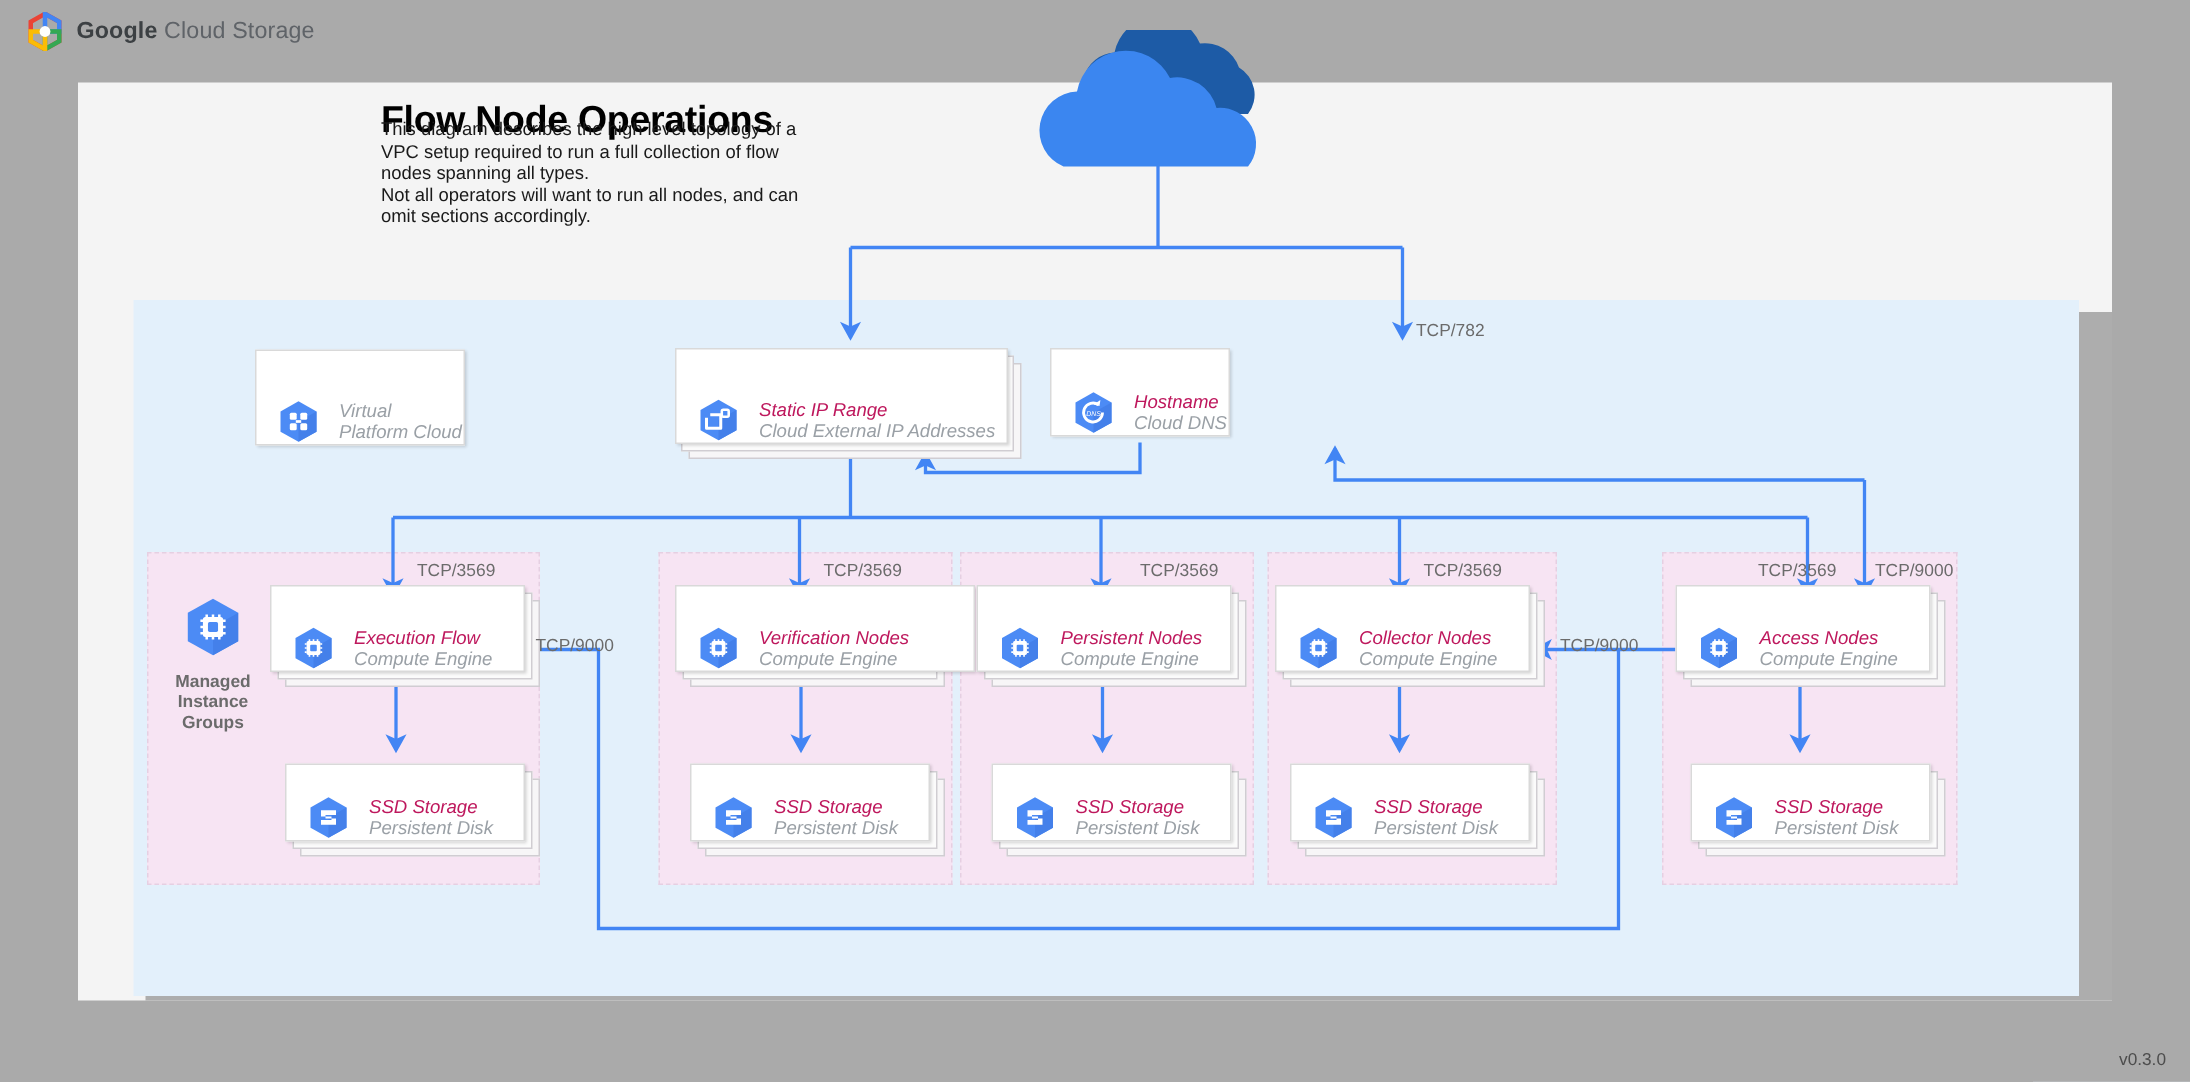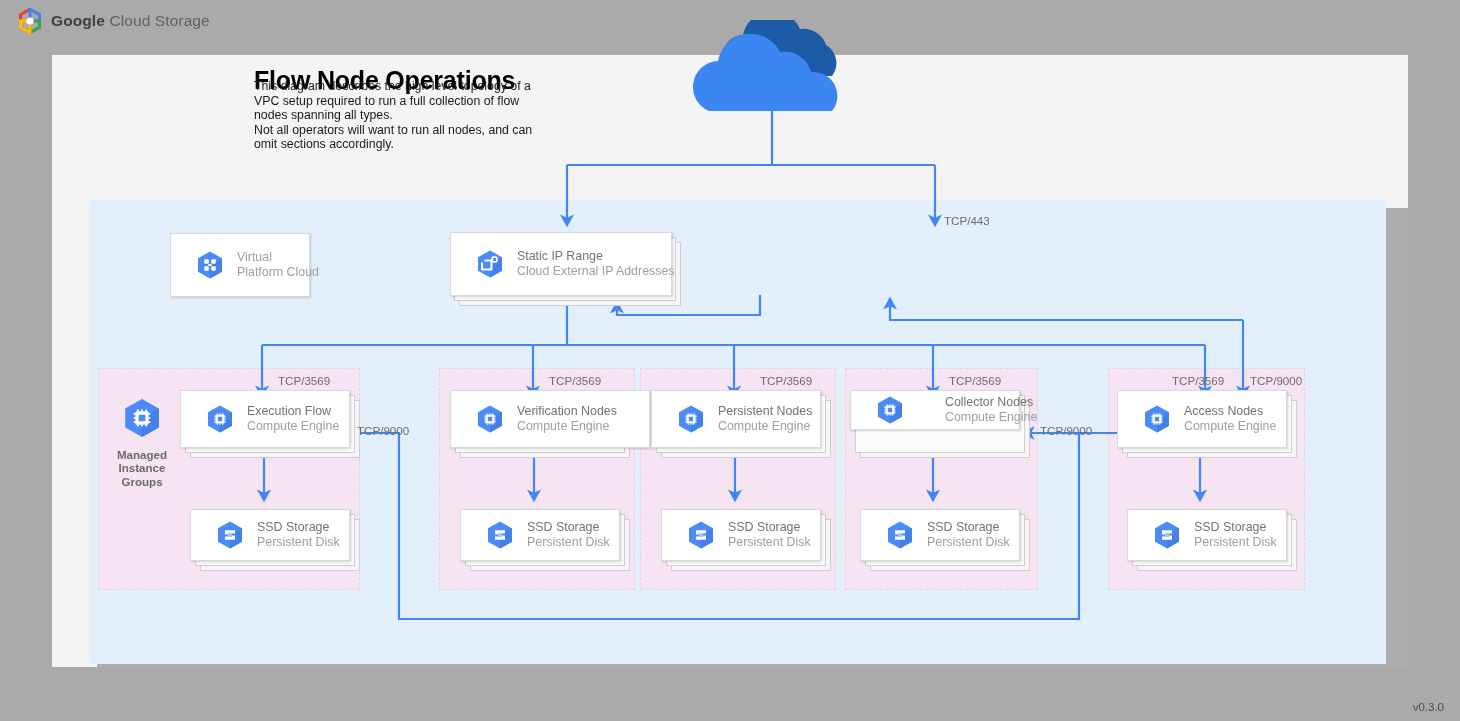--- a/index.html
+++ b/index.html
@@ -64,26 +64,27 @@
     position: absolute;
     background: #f7e4f3;
     border: 1px dashed #e6cfe2;
   }
 
   
   .card {
     position: absolute;
     background: #ffffff;
     border: 1px solid #d9d9d9;
-    display: flex; align-items: center;
-    padding-left: 24px;
+    display: flex; align-items: flex-end;
+    padding-left: 13px;
     box-shadow: 1px 1px 2px rgba(0,0,0,.16);
+    font-style: italic;
   }
   .card .txt { margin-left: 12px; line-height: 14.6px; }
-  .card .t1 { font-size: 12.4px; color: #737373; white-space: nowrap; }
+  .card .t1 { font-size: 12.4px; color: #be185d; white-space: nowrap; }
   .card .t2 { font-size: 12.4px; color: #9aa0a6; white-space: nowrap; }
   .card.muted .t1, .card.muted .t2 { color: #9aa0a6; }
 
   
   .sheet {
     position: absolute;
     background: #ffffff;
     border: 1px solid #d0cdd2;
   }
   .sheet.s1 { background: #fbfbfb; }
@@ -214,20 +215,33 @@
       <path d="M27 8.25 L27 21.75 L15 28.5 L15 15 Z" fill="#4480ea"></path>
       <path d="M9.5 11.5 h7 v9 h-9.5 v-7 " fill="none" stroke="#fff" stroke-width="2" stroke-linejoin="round"></path>
       <rect x="17.2" y="8.2" width="4.6" height="4.6" rx="1" fill="none" stroke="#fff" stroke-width="1.7"></rect>
     </svg>
     <div class="txt">
       <div class="t1">Static IP Range</div>
       <div class="t2">Cloud External IP Addresses</div>
     </div>
   </div>
 
+  <div class="card" style="left:700px;top:232px;width:120px;height:59px;">
+    <svg class="hexicon" viewBox="0 0 30 30">
+      <path d="M15 1.5 L27 8.25 L27 21.75 L15 28.5 L3 21.75 L3 8.25 Z" fill="#4c8bf5"></path>
+      <path d="M27 8.25 L27 21.75 L15 28.5 L15 15 Z" fill="#4480ea"></path>
+      <path d="M21 15 a6.3 6.3 0 1 1 -2.6 -5.1" fill="none" stroke="#fff" stroke-width="1.9"></path>
+      <path d="M19.6 6.6 L19.0 10.6 L15.2 9.6 Z" fill="#fff"></path>
+      <text x="15" y="17.2" font-size="4.6" fill="#fff" text-anchor="middle" font-family="'Liberation Sans',sans-serif">DNS</text>
+    </svg>
+    <div class="txt">
+      <div class="t1">Hostname</div>
+      <div class="t2">Cloud DNS</div>
+    </div>
+  </div>
 
 
   <div class="mig-icon-wrap" style="left:121px;top:397px;">
     <svg class="hexicon big" viewBox="0 0 30 30">
       <path d="M15 1.5 L27 8.25 L27 21.75 L15 28.5 L3 21.75 L3 8.25 Z" fill="#4c8bf5"></path>
       <path d="M27 8.25 L27 21.75 L15 28.5 L15 15 Z" fill="#4480ea"></path>
       <rect x="10.2" y="10.2" width="9.6" height="9.6" rx="1.2" fill="#fff"></rect>
       <rect x="12.6" y="12.6" width="4.8" height="4.8" rx="0.8" fill="#4c8bf5"></rect>
       <path d="M12.0 9.0 v1.4 M15.0 9.0 v1.4 M18.0 9.0 v1.4 M12.0 19.6 v1.4 M15.0 19.6 v1.4 M18.0 19.6 v1.4 M9.0 12.0 h1.4 M9.0 15.0 h1.4 M9.0 18.0 h1.4 M19.6 12.0 h1.4 M19.6 15.0 h1.4 M19.6 18.0 h1.4" stroke="#fff" stroke-width="1.2"></path>
     </svg>
@@ -318,21 +332,21 @@
       <path d="M10 10.2 h10 v3.2 h-7 v2.2 h7 v4.2 h-10 v-3.2 h7 v-2.2 h-7 Z" fill="#fff"></path>
     </svg>
     <div class="txt">
       <div class="t1">SSD Storage</div>
       <div class="t2">Persistent Disk</div>
     </div>
   </div>
 
   <div class="sheet s2" style="left:860px;top:400px;width:170px;height:58px;"></div>
   <div class="sheet s1" style="left:855px;top:395px;width:170px;height:58px;"></div>
-  <div class="card" style="left:850px;top:390px;width:170px;height:40px;gap:28px;">
+  <div class="card" style="left:850px;top:390px;width:170px;height:58px;">
     <svg class="hexicon" viewBox="0 0 30 30">
       <path d="M15 1.5 L27 8.25 L27 21.75 L15 28.5 L3 21.75 L3 8.25 Z" fill="#4c8bf5"></path>
       <path d="M27 8.25 L27 21.75 L15 28.5 L15 15 Z" fill="#4480ea"></path>
       <rect x="10.4" y="10.4" width="9.2" height="9.2" rx="1.1" fill="#fff"></rect>
       <rect x="12.8" y="12.8" width="4.4" height="4.4" rx="0.7" fill="#4c8bf5"></rect>
       <path d="M12.3 9.2 v1.3 M15.0 9.2 v1.3 M17.7 9.2 v1.3 M12.3 19.5 v1.3 M15.0 19.5 v1.3 M17.7 19.5 v1.3 M9.2 12.3 h1.3 M9.2 15.0 h1.3 M9.2 17.7 h1.3 M19.5 12.3 h1.3 M19.5 15.0 h1.3 M19.5 17.7 h1.3" stroke="#fff" stroke-width="1.1"></path>
     </svg>
     <div class="txt">
       <div class="t1">Collector Nodes</div>
       <div class="t2">Compute Engine</div>
@@ -374,21 +388,21 @@
       <path d="M15 1.5 L27 8.25 L27 21.75 L15 28.5 L3 21.75 L3 8.25 Z" fill="#4c8bf5"></path>
       <path d="M27 8.25 L27 21.75 L15 28.5 L15 15 Z" fill="#4480ea"></path>
       <path d="M10 10.2 h10 v3.2 h-7 v2.2 h7 v4.2 h-10 v-3.2 h7 v-2.2 h-7 Z" fill="#fff"></path>
     </svg>
     <div class="txt">
       <div class="t1">SSD Storage</div>
       <div class="t2">Persistent Disk</div>
     </div>
   </div>
 
-  <div class="port-label" style="left:944px;  top:214px;">TCP/443</div>
+  <div class="port-label" style="left:944px;  top:214px;">TCP/782</div>
   <div class="port-label" style="left:278px;  top:374px;">TCP/3569</div>
   <div class="port-label" style="left:549px;  top:374px;">TCP/3569</div>
   <div class="port-label" style="left:760px;  top:374px;">TCP/3569</div>
   <div class="port-label" style="left:949px;  top:374px;">TCP/3569</div>
   <div class="port-label" style="left:1172px; top:374px;">TCP/3569</div>
   <div class="port-label" style="left:1250px; top:374px;">TCP/9000</div>
   <div class="port-label" style="left:1040px; top:424px;">TCP/9000</div>
   <div class="port-label" style="left:357px;  top:424px;">TCP/9000</div>
 
   <div class="version">v0.3.0</div>

